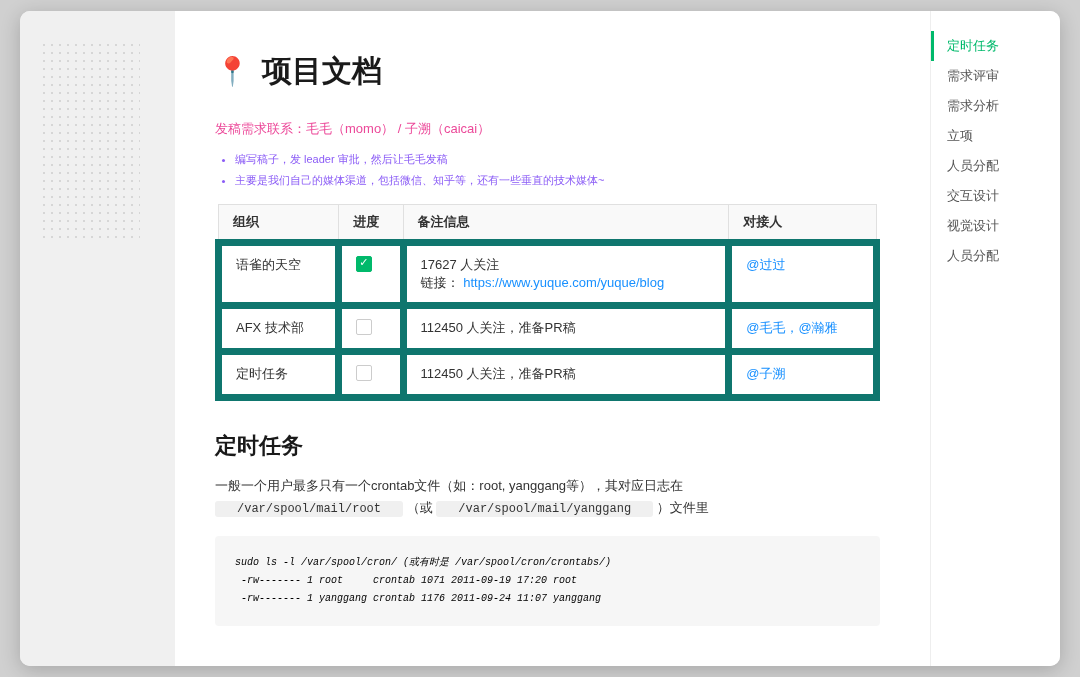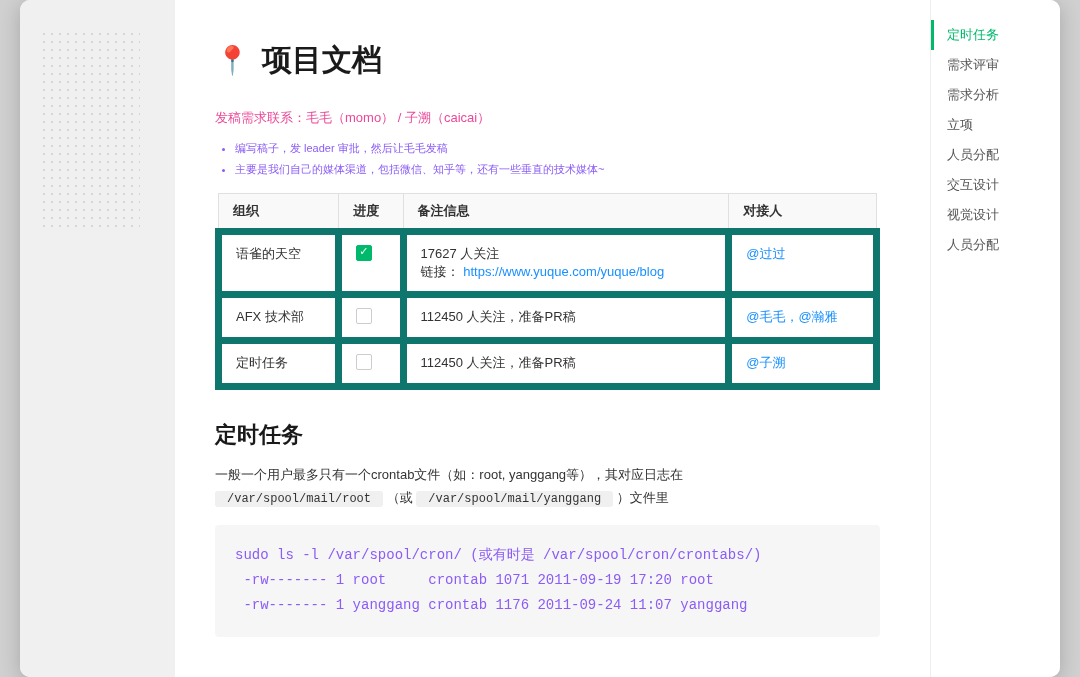--- a/index.html
+++ b/index.html
@@ -155,28 +155,29 @@
       font-size: 13px;
       color: #333;
       line-height: 1.7;
       margin-bottom: 16px;
     }
     .code-block {
       background: #f6f6f6;
       border-radius: 4px;
       padding: 18px 20px;
       font-family: 'Courier New', Courier, monospace;
-      font-size: 14px;
-      color: #8b5cf6;
+      font-size: 10px;
+      color: #000000;
       line-height: 1.8;
       white-space: pre;
+      font-style: italic;
     }
     .inline-code {
       background: #f0f0f0;
-      padding: 1px 12px;
+      padding: 1px 22px;
       border-radius: 3px;
       font-family: 'Courier New', monospace;
       font-size: 12px;
     }
   </style>
 </head>
 <body>
 
 <div class="window">
 

